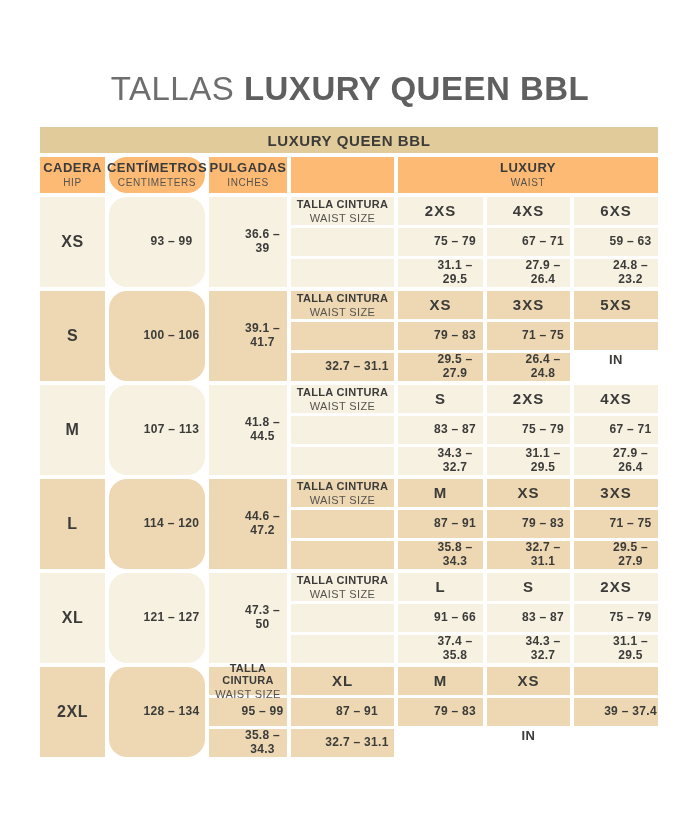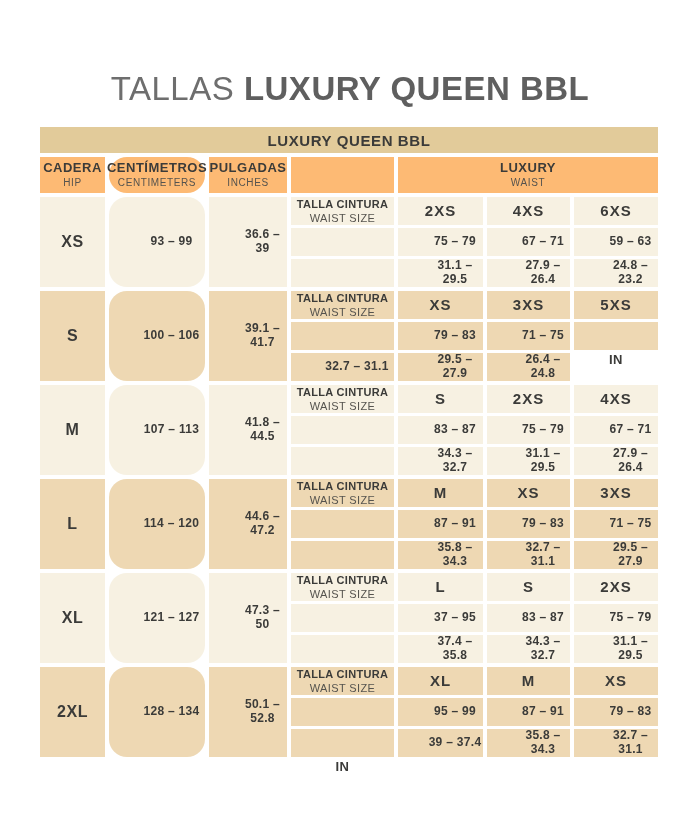--- a/index.html
+++ b/index.html
@@ -301,21 +301,21 @@
           <div class="cell">
             <span class="ws-text">S</span>
           </div>
           <div class="cell">
             <span class="ws-text">2XS</span>
           </div>
           <div class="cell">
             <span class="rl-unit">CM</span>
           </div>
           <div class="cell">
-            <span class="range-text">37 – 95</span>
+            <span class="range-text">91 – 66</span>
           </div>
           <div class="cell">
             <span class="range-text">83 – 87</span>
           </div>
           <div class="cell">
             <span class="range-text">75 – 79</span>
           </div>
           <div class="cell">
             <span class="rl-unit">IN</span>
           </div>
@@ -327,23 +327,20 @@
           </div>
           <div class="cell">
             <span class="range-text">31.1 – 29.5</span>
           </div>
         </div><div class="grid block tan">
           <div class="cell merged c1">
             <span class="size-text">2XL</span>
           </div>
           <div class="cell merged c2">
             <span class="range-text">128 – 134</span>
-          </div>
-          <div class="cell merged c3">
-            <span class="range-text">50.1 – 52.8</span>
           </div>
           <div class="cell">
             <span class="rl-main">TALLA CINTURA</span>
             <span class="rl-sub">WAIST SIZE</span>
           </div>
           <div class="cell">
             <span class="ws-text">XL</span>
           </div>
           <div class="cell">
             <span class="ws-text">M</span>

